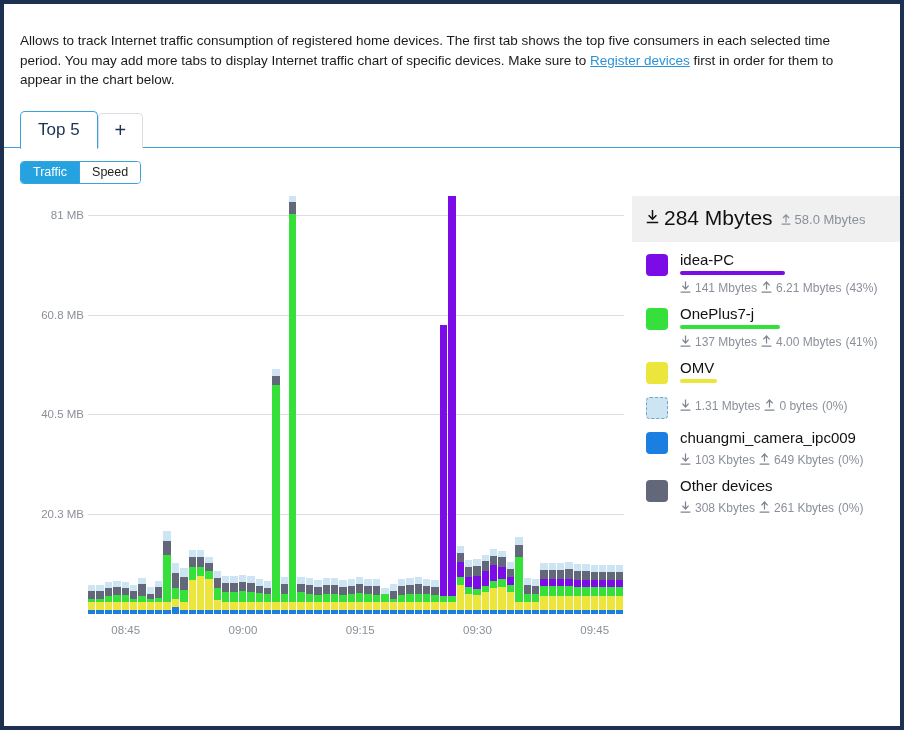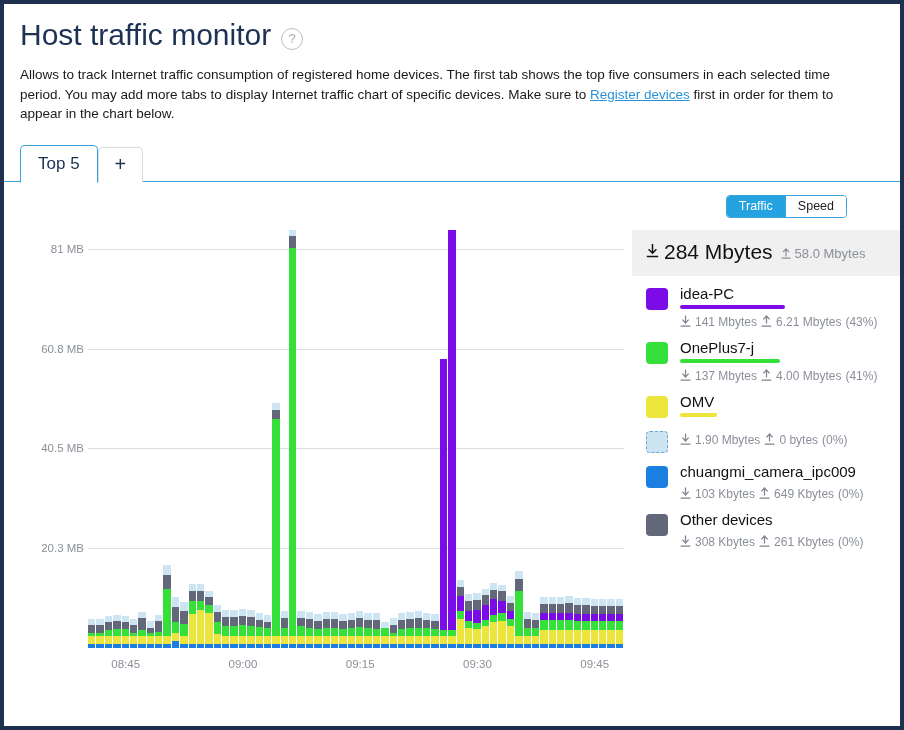--- a/index.html
+++ b/index.html
@@ -52,21 +52,21 @@
   .tab.plus {
     border:1px solid #d9dde1; border-bottom:none;
     color:#1c3154; font-size:20px; padding:0 16px; height:35px;
     margin-bottom:0px; z-index:1;
   }
   .tabs-underline {
     position:absolute; left:0; right:0; bottom:0;
     height:1px; background:#3aa3dd; z-index:1;
   }
   
-  .controls { display:flex; align-items:center; padding:13px 0 0 16px; gap:0;justify-content:flex-end; }
+  .controls { display:flex; align-items:center; padding:13px 0 0 16px; gap:0; }
   .seg {
     display:inline-flex; border:1px solid #3aa3dd;
     border-radius:4px; overflow:hidden; height:23px;
   }
   .seg .opt {
     font-size:12.5px; color:#222;
     padding:0 12px; display:flex; align-items:center;
     background:#fff; cursor:pointer; border-right:1px solid #3aa3dd;
     white-space:nowrap;
   }
@@ -128,24 +128,20 @@
   
   .ico { display:inline-block; position:relative; }
   .ico svg { display:block; }
 </style>
 </head>
 <body>
 
 <div class="page">
 
   <div class="header">
-    <div class="title-row">
-      <div class="page-title">Host traffic monitor</div>
-      <div class="help-icon">?</div>
-    </div>
     <div class="desc">
       <span>Allows to track Internet traffic consumption of registered home devices. The first tab shows the top five consumers in each selected time period. You may add more tabs to display Internet traffic chart of specific devices. Make sure to </span><a href="#">Register devices</a><span> first in order for them to appear in the chart below.</span>
     </div>
   </div>
 
   <div class="tabs-wrap">
     <div class="tabs-underline"></div>
     <div class="tabs">
       <div class="tab active">
         <span>Top 5</span>
@@ -726,21 +722,21 @@
           </div>
           <div class="litem">
             <div class="swatch" style="background: rgb(205, 229, 242); border: 1px dashed rgb(106, 168, 207);"></div>
             <div class="litem-body">
               <div class="litem-stats">
                 <span class="ico">
                   <svg width="11" height="13" viewBox="0 0 11 13">
                     <path d="M5.5 0.6 L5.5 7.2 M2.4 4.6 L5.5 8 L8.6 4.6 M0.6 11 L10.4 11" stroke="#7f858f" stroke-width="1.25" fill="none"></path>
                   </svg>
                 </span>
-                <span>1.90 Mbytes</span>
+                <span>1.31 Mbytes</span>
                 <span class="ico">
                   <svg width="11" height="13" viewBox="0 0 11 13">
                     <path d="M5.5 8.4 L5.5 1.8 M2.4 4.4 L5.5 1 L8.6 4.4 M0.6 11 L10.4 11" stroke="#7f858f" stroke-width="1.25" fill="none"></path>
                   </svg>
                 </span>
                 <span>0 bytes</span>
                 <span>(0%)</span>
               </div>
             </div>
           </div>

